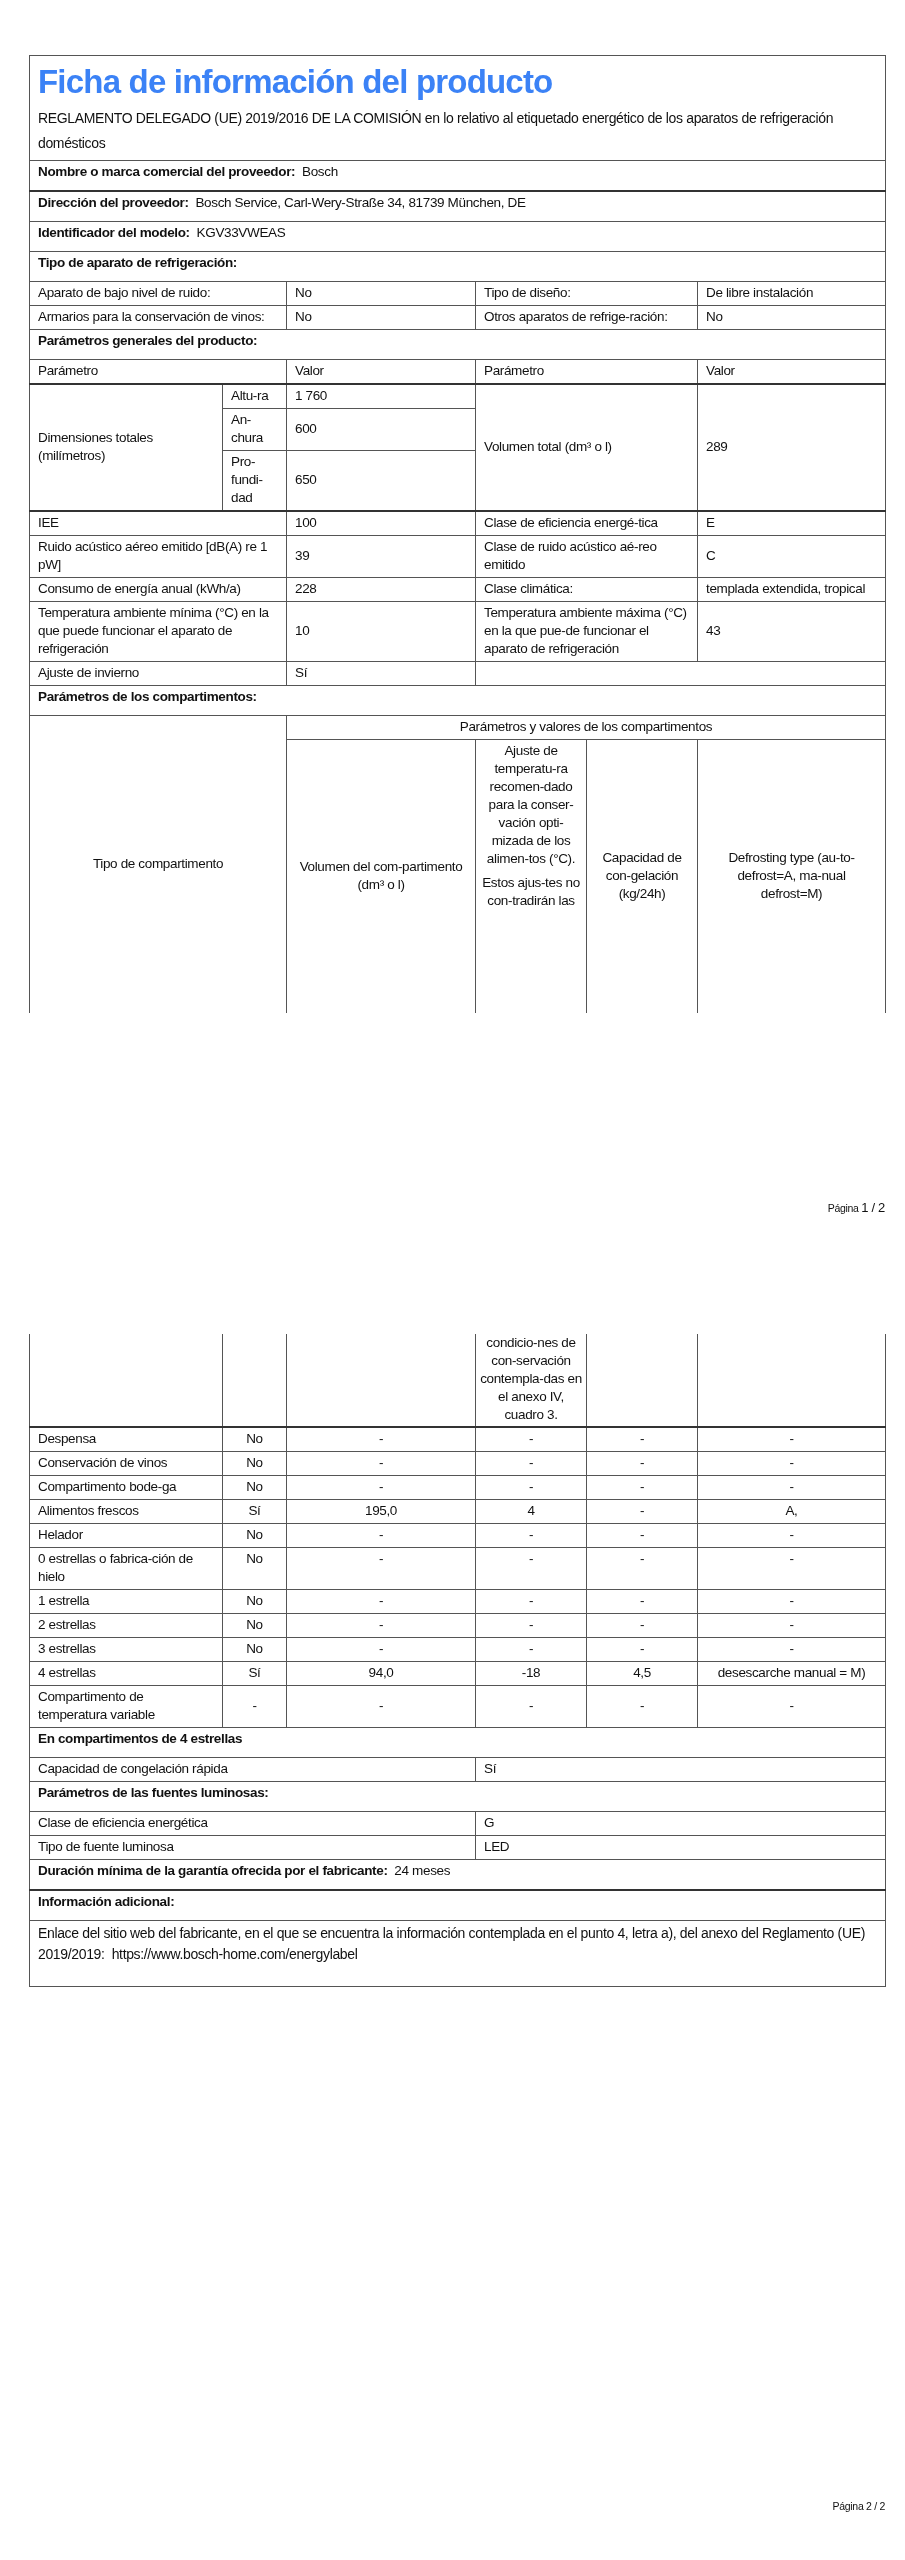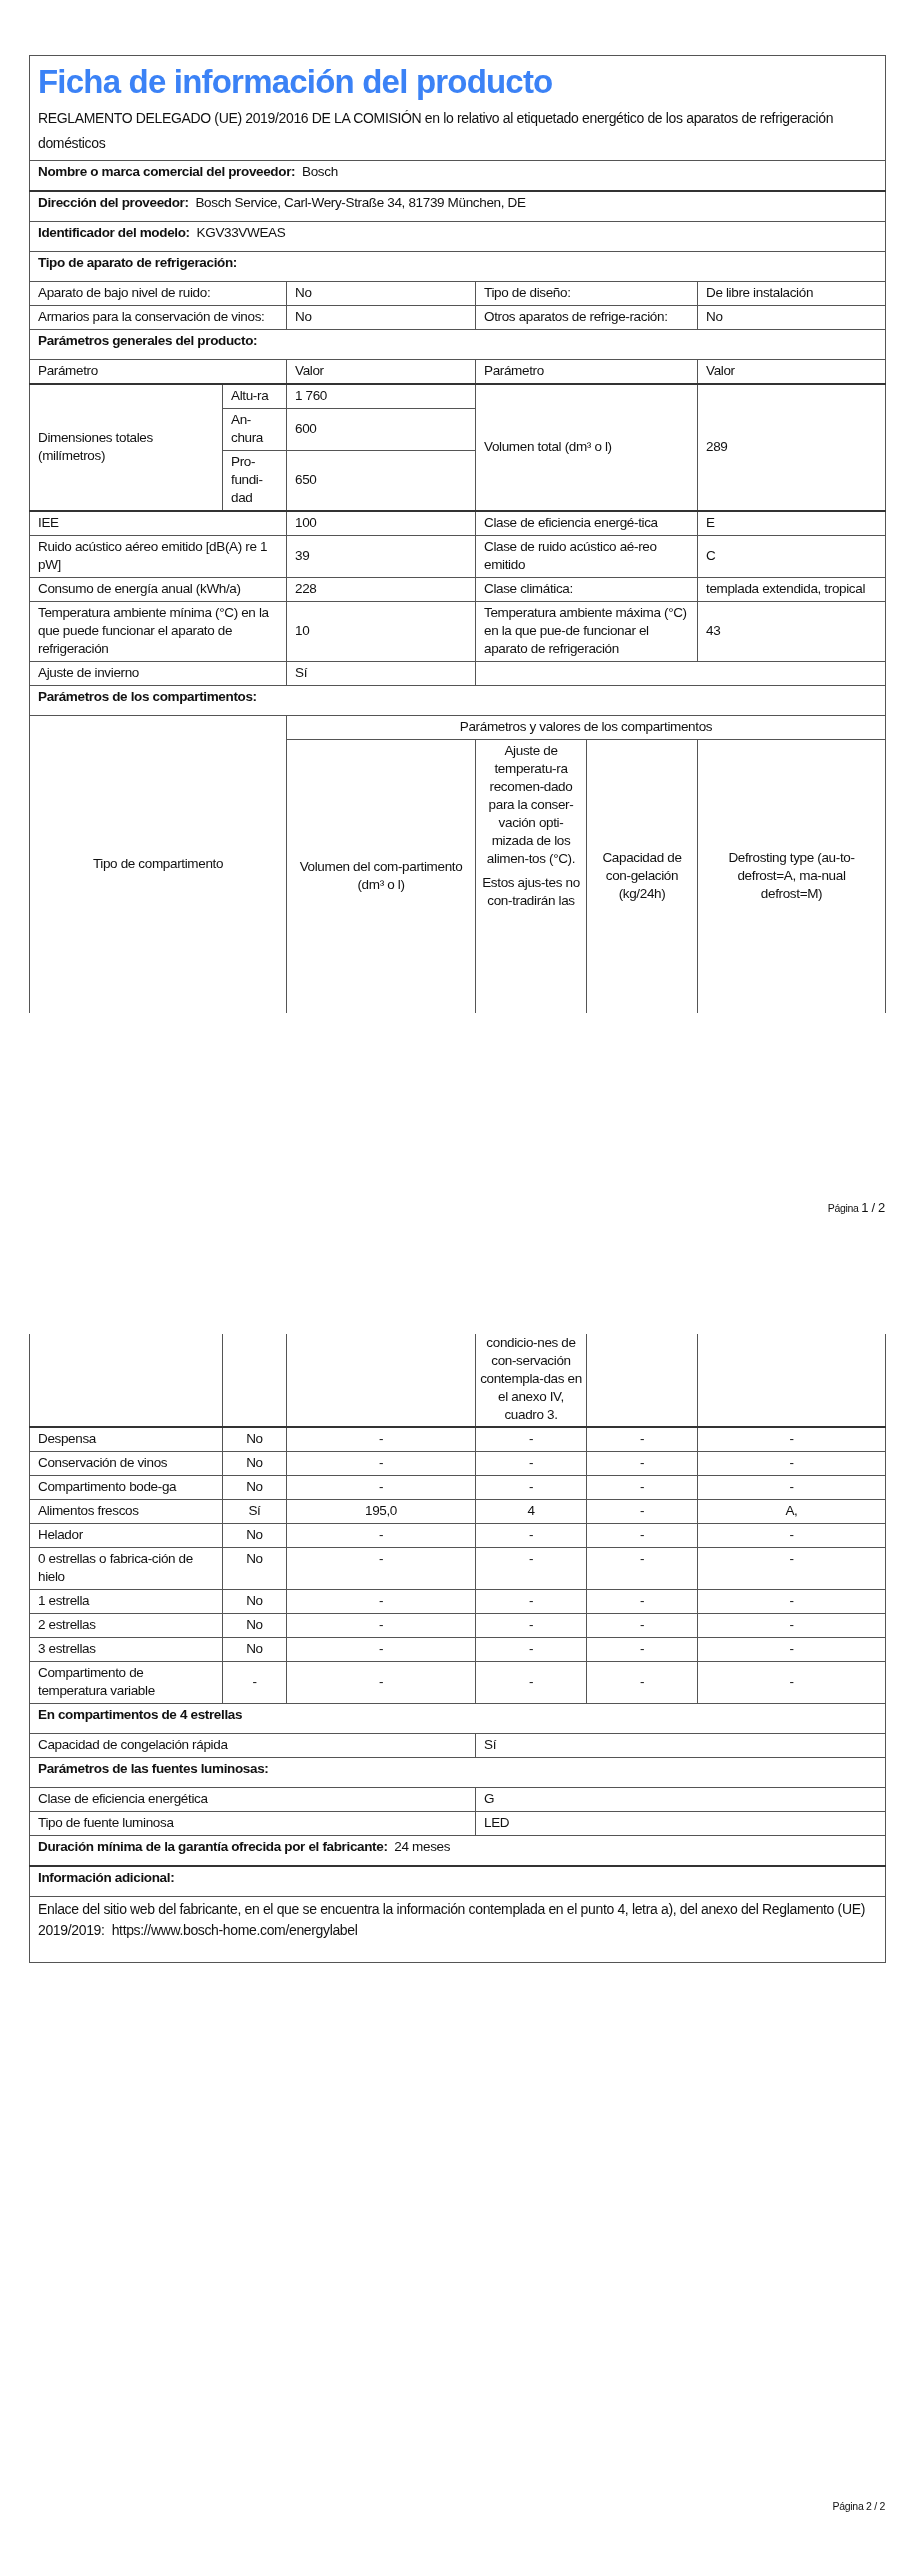--- a/index.html
+++ b/index.html
@@ -234,20 +234,28 @@
       </tr>
       <tr>
         <td>3 estrellas</td>
         <td class="center">No</td>
         <td class="center">-</td>
         <td class="center">-</td>
         <td class="center">-</td>
         <td class="center">-</td>
       </tr>
       <tr>
+        <td>4 estrellas</td>
+        <td class="center">Sí</td>
+        <td class="center">94,0</td>
+        <td class="center">-18</td>
+        <td class="center">4,5</td>
+        <td class="center">desescarche manual = M)</td>
+      </tr>
+      <tr>
         <td>Compartimento de temperatura variable</td>
         <td class="center middle">-</td>
         <td class="center middle">-</td>
         <td class="center middle">-</td>
         <td class="center middle">-</td>
         <td class="center middle">-</td>
       </tr>
     </tbody>
   <tbody>
       <tr class="sect">

